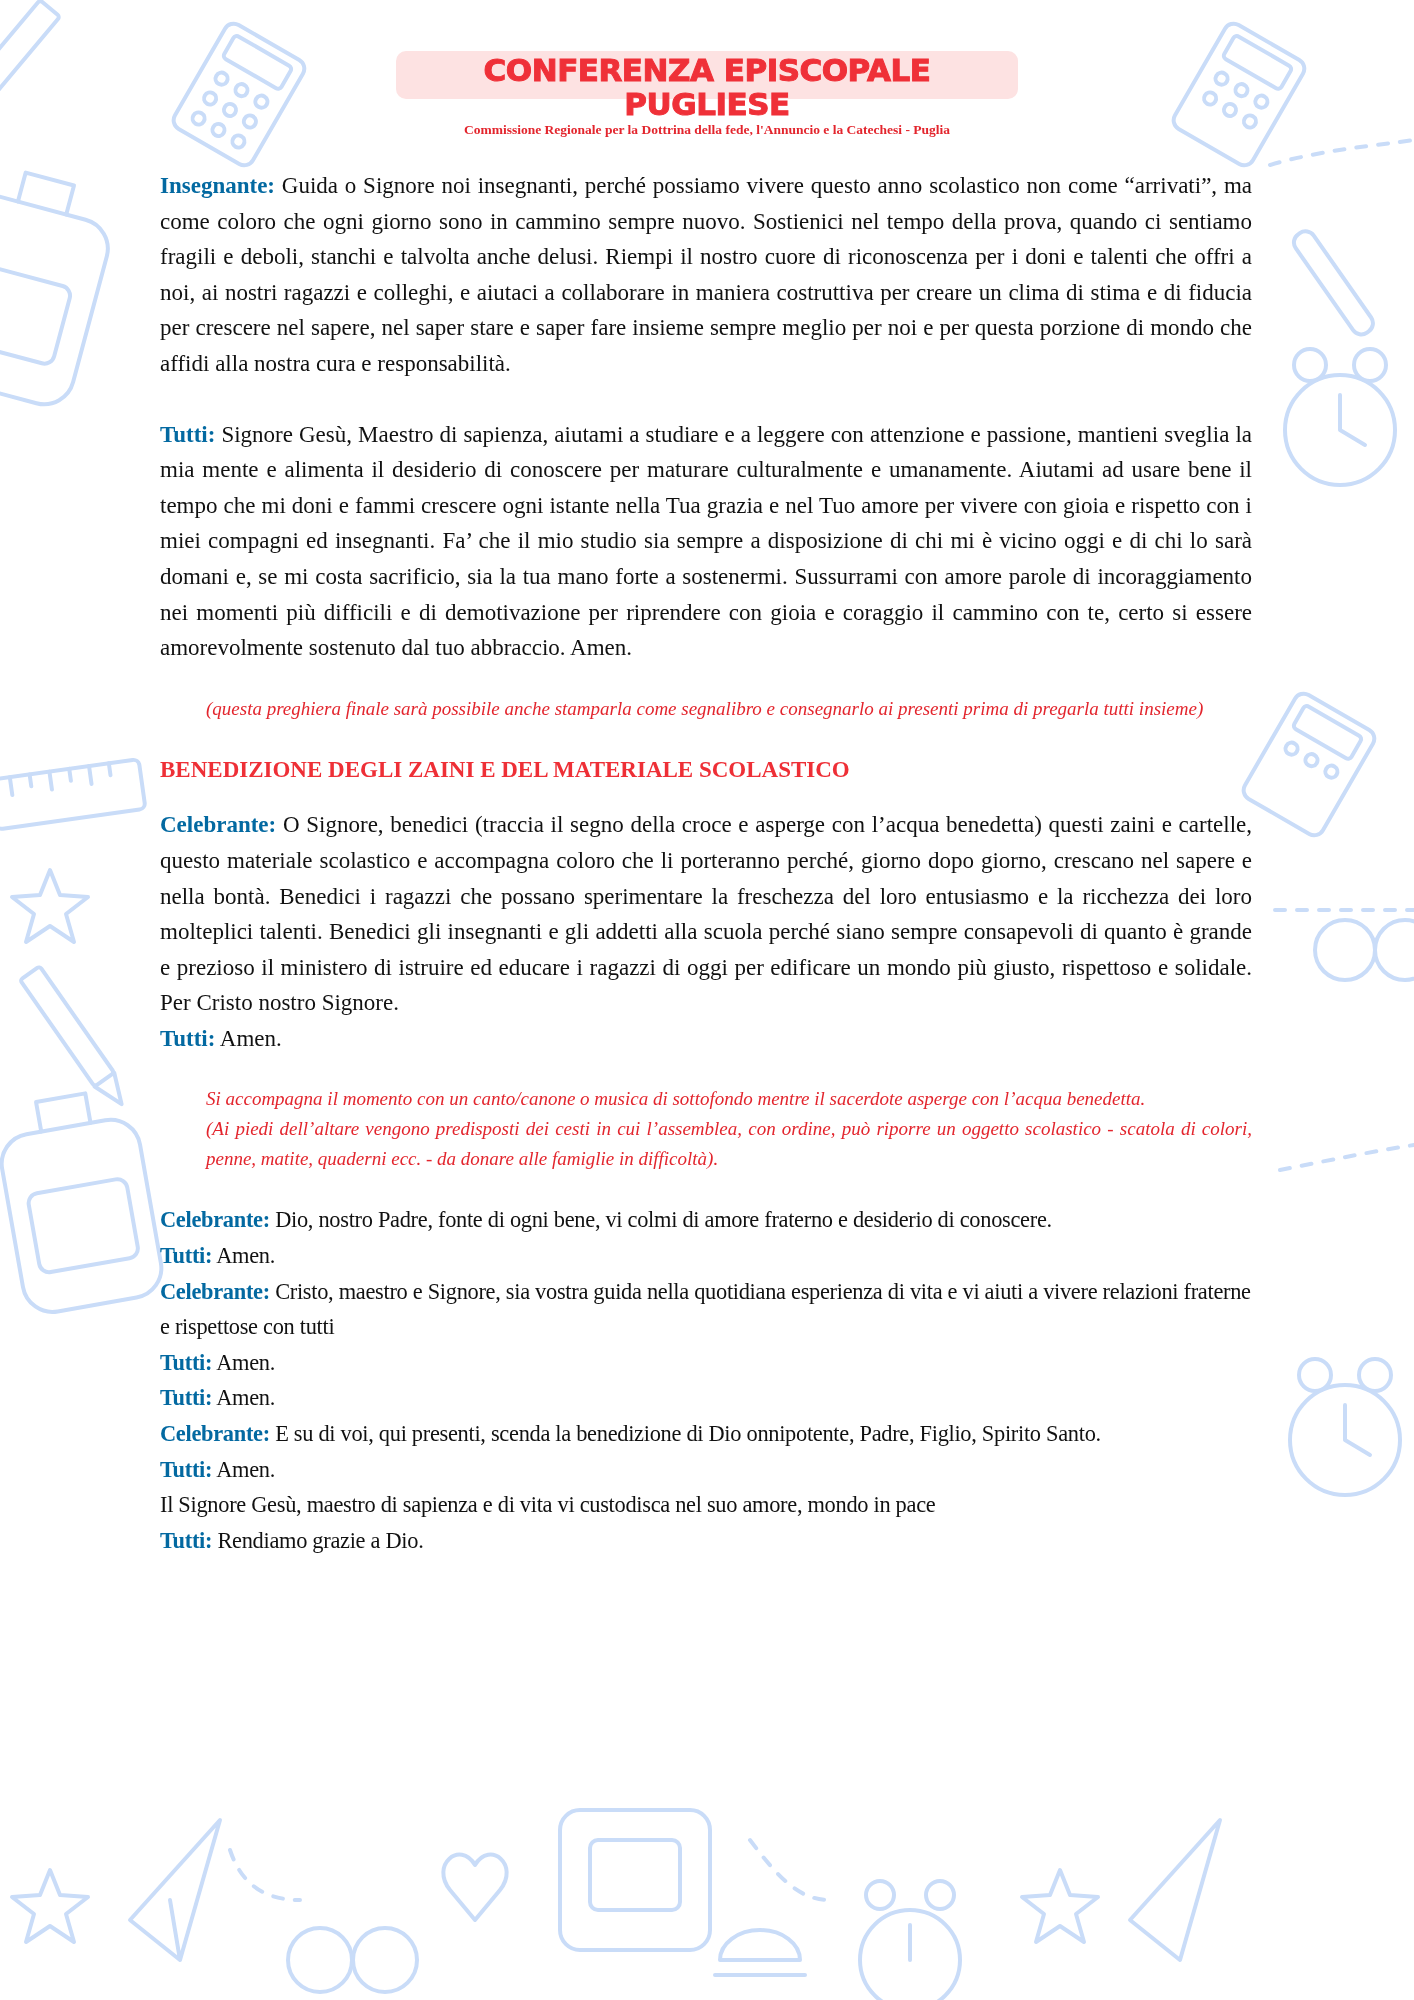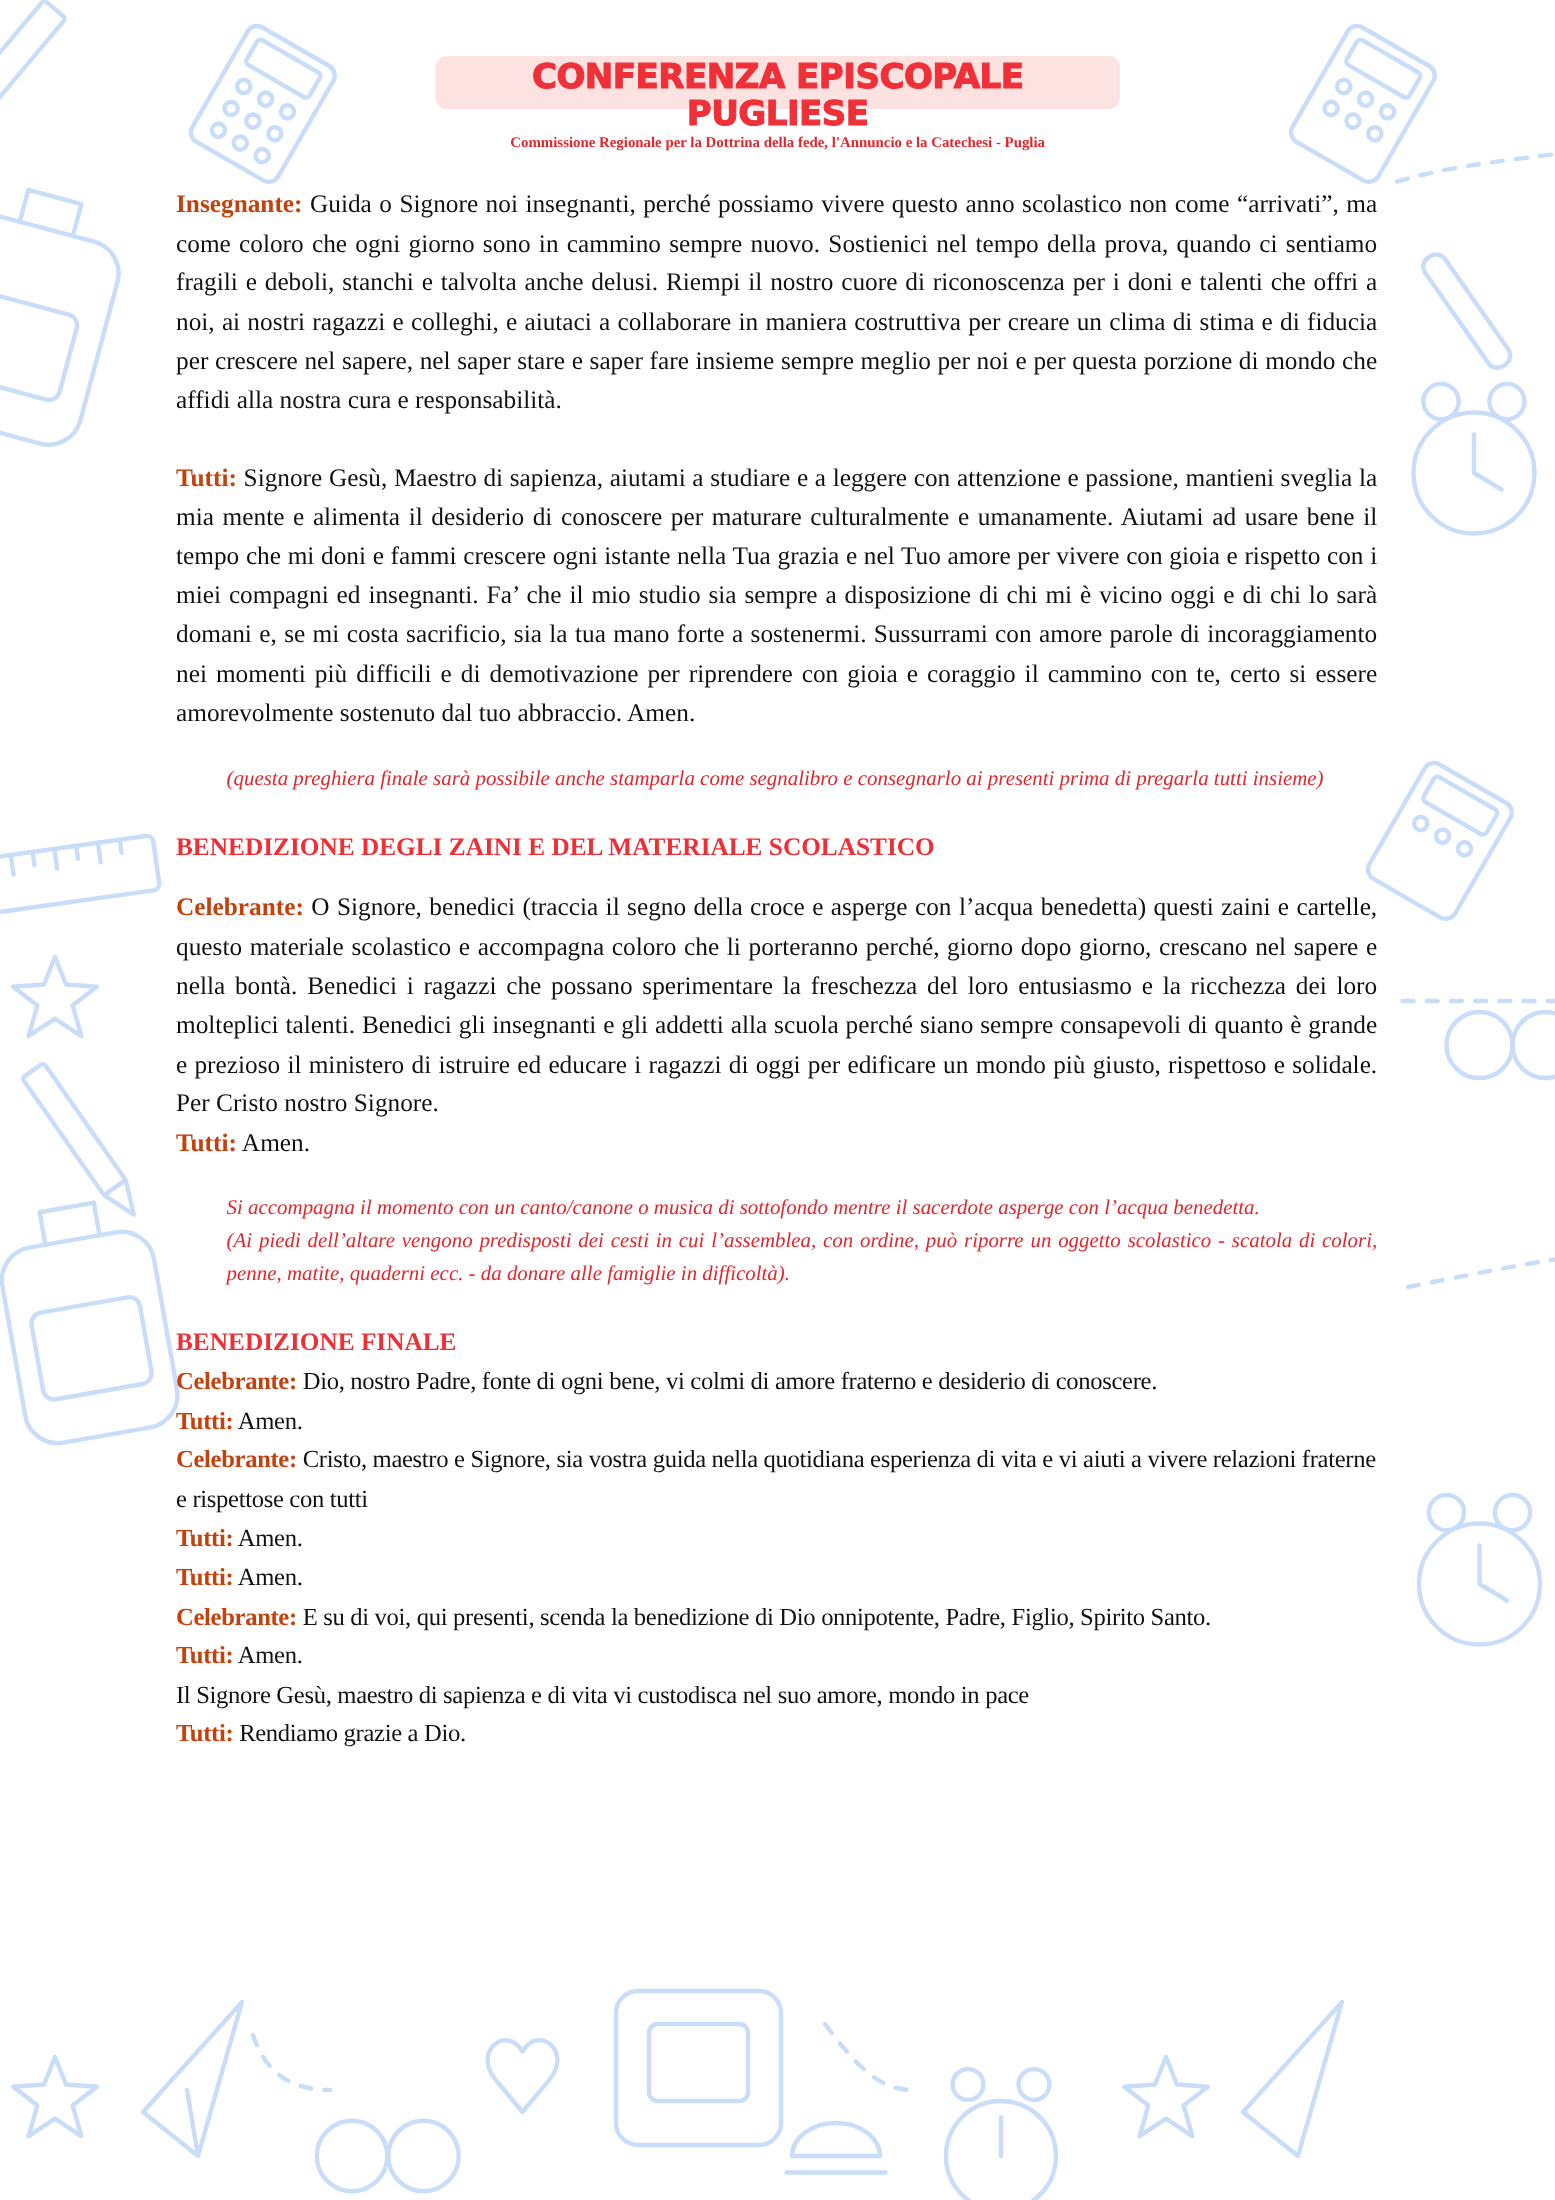--- a/index.html
+++ b/index.html
@@ -21,21 +21,21 @@
     font-size: 31px; line-height: 34px; margin-top: 2px; letter-spacing: -0.5px;
     -webkit-text-stroke: 1px #ef3038;
   }
   .header .subtitle {
     font-family: "Liberation Serif", serif; font-weight: bold; color: #e3252d;
     font-size: 13.5px; line-height: 18px;
   }
 
   .content { position: absolute; left: 160px; top: 168px; width: 1092px; }
   p { margin: 0; font-size: 23px; line-height: 35.6px; text-align: justify; }
-  .label { color: #c2410c; font-weight: bold; }
+  .label { color: #0369a1; font-weight: bold; }
   .note { color: #e3252d; font-style: italic; font-size: 19px; line-height: 30px; margin-left: 46px; }
   h2 { color: #ee2f36; font-weight: bold; font-size: 23px; line-height: 35.6px; margin: 0; }
   .gap-l { height: 35px; }
   .gap-m { height: 28px; }
   .gap-s { height: 20px; }
   .final p { font-size: 22.4px; line-height: 35.6px; text-align: left; letter-spacing: -0.3px; }
 </style>
 </head>
 <body>
 
@@ -164,21 +164,20 @@
     <div class="gap-m"></div>
     <h2>BENEDIZIONE DEGLI ZAINI E DEL MATERIALE SCOLASTICO</h2>
     <div class="gap-s"></div>
     <p><span class="label">Celebrante:</span><span> O Signore, benedici (traccia il segno della croce e asperge con l’acqua benedetta) questi zaini e cartelle, questo materiale scolastico e accompagna coloro che li porteranno perché, giorno dopo giorno, crescano nel sapere e nella bontà. Benedici i ragazzi che possano sperimentare la freschezza del loro entusiasmo e la ricchezza dei loro molteplici talenti. Benedici gli insegnanti e gli addetti alla scuola perché siano sempre consapevoli di quanto è grande e prezioso il ministero di istruire ed educare i ragazzi di oggi per edificare un mondo più giusto, rispettoso e solidale. Per Cristo nostro Signore.</span></p>
     <p><span class="label">Tutti:</span><span> Amen.</span></p>
     <div class="gap-m"></div>
     <p class="note">Si accompagna il momento con un canto/canone o musica di sottofondo mentre il sacerdote asperge con l’acqua benedetta.</p>
     <p class="note">(Ai piedi dell’altare vengono predisposti dei cesti in cui l’assemblea, con ordine, può riporre un oggetto scolastico - scatola di colori, penne, matite, quaderni ecc. - da donare alle famiglie in difficoltà).</p>
     <div class="gap-m"></div>
     <div class="final">
-      <h2>BENEDIZIONE FINALE</h2>
       <p><span class="label">Celebrante:</span><span> Dio, nostro Padre, fonte di ogni bene, vi colmi di amore fraterno e desiderio di conoscere.</span></p>
       <p><span class="label">Tutti:</span><span> Amen.</span></p>
       <p><span class="label">Celebrante:</span><span> Cristo, maestro e Signore, sia vostra guida nella quotidiana esperienza di vita e vi aiuti a vivere relazioni fraterne e rispettose con tutti</span></p>
       <p><span class="label">Tutti:</span><span> Amen.</span></p>
       <p><span class="label">Tutti:</span><span> Amen.</span></p>
       <p><span class="label">Celebrante:</span><span> E su di voi, qui presenti, scenda la benedizione di Dio onnipotente, Padre, Figlio, Spirito Santo.</span></p>
       <p><span class="label">Tutti:</span><span> Amen.</span></p>
       <p><span class="label"></span><span>Il Signore Gesù, maestro di sapienza e di vita vi custodisca nel suo amore, mondo in pace</span></p>
       <p><span class="label">Tutti:</span><span> Rendiamo grazie a Dio.</span></p>
     </div>

